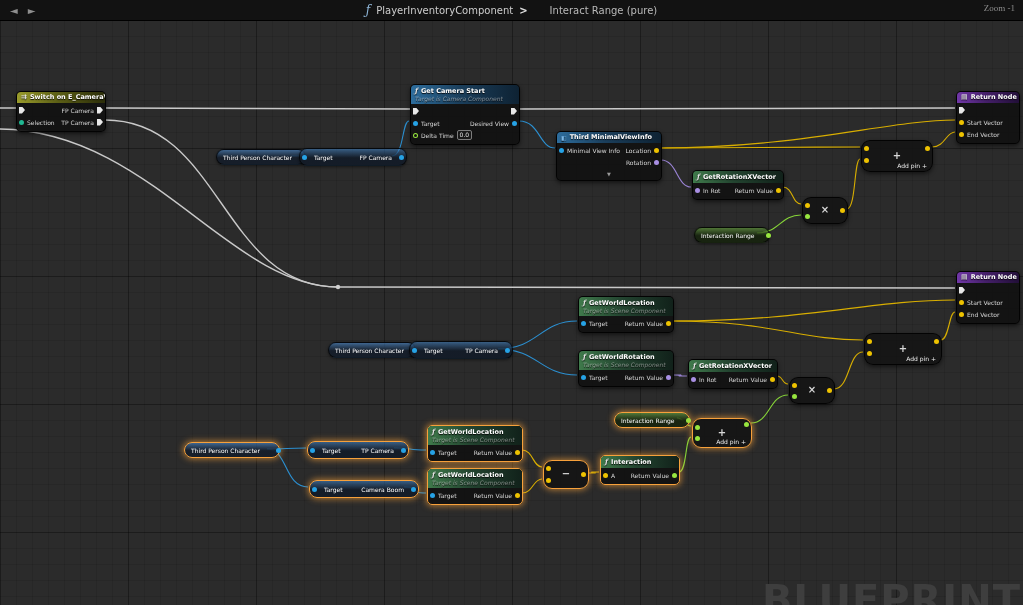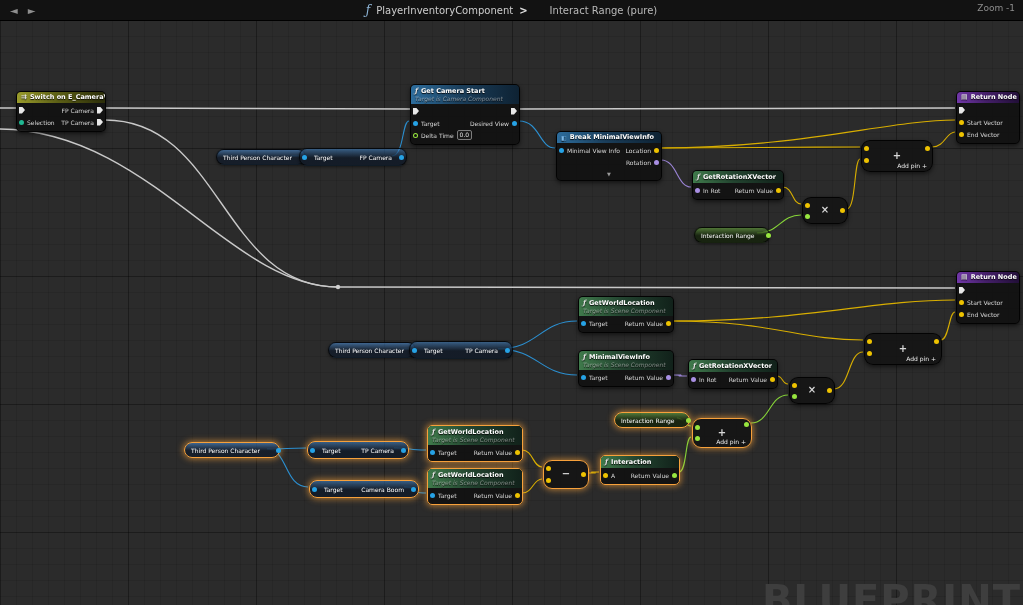--- a/index.html
+++ b/index.html
@@ -16,21 +16,21 @@
   .topbar{position:absolute;left:0;top:0;width:100%;height:20px;background:#121212;
           border-bottom:1px solid #000;display:flex;align-items:center;z-index:50;}
   .nav{display:flex;gap:10px;margin-left:10px;color:#8f8f8f;font-size:10px;}
   .nav span{cursor:pointer;}
   .crumb{position:absolute;left:0;right:0;top:0;height:20px;display:flex;gap:6px;
          align-items:center;justify-content:center;font-size:10px;color:#cdcdcd;pointer-events:none;}
   .crumb .fn{font-family:"DejaVu Serif","Liberation Serif",serif;font-style:italic;
              color:#8fb6d8;font-size:12px;}
   .crumb .cur{color:#b9b9b9;padding-left:16px;}
   .crumb .sep{color:#e0e0e0;font-weight:bold;}
-  .zoomlbl{position:absolute;right:8px;top:3px;font-size:9px;color:#8d8d8d;z-index:51;}
+  .zoomlbl{position:absolute;right:8px;top:3px;font-size:9px;color:#8d8d8d;z-index:51;font-family:Liberation Serif, serif;}
   #graph{position:absolute;inset:0;z-index:1;}
   #wires{position:absolute;inset:0;z-index:1;}
   #nodes{position:absolute;inset:0;z-index:2;}
   .node{position:absolute;background:rgba(17,17,17,.93);border:1px solid rgba(0,0,0,.8);
         border-radius:5px;box-shadow:0 2px 4px rgba(0,0,0,.55);color:#dfdfdf;}
   .node.sel,.pill.sel,.compact.sel,.math.sel{border:1px solid #f7a13b;
         box-shadow:0 0 6px 1px rgba(247,161,59,.65);}
   .hdr{border-radius:4px 4px 0 0;padding:1px 5px 2px 4px;white-space:nowrap;overflow:hidden;}
   .ht{display:flex;align-items:center;gap:3px;font-size:6.5px;font-weight:bold;color:#fff;
       text-shadow:0 1px 1px rgba(0,0,0,.9);}
@@ -200,21 +200,21 @@
                 <span>Delta Time</span>
                 <span class="vbox">0.0</span>
               </span>
             </div>
           </div>
         </div>
         <div class="node" style="left: 556px; top: 131px; width: 104px;">
           <div class="hdr blue">
             <div class="ht">
               <span class="hicon break">◧</span>
-              <span>Break MinimalViewInfo</span>
+              <span>Third MinimalViewInfo</span>
             </div>
           </div>
           <div class="rows">
             <div class="row">
               <span class="pl">
                 <span class="p-dot" style="background: rgb(38, 162, 229);"></span>
                 <span>Minimal View Info</span>
               </span>
               <span class="pr">
                 <span>Location</span>
@@ -359,21 +359,21 @@
         <div class="compact" style="left: 409px; top: 341px; width: 88px;">
           <span class="p-dot pin-l" style="background: rgb(38, 162, 229);"></span>
           <span class="lab-l">Target</span>
           <span class="lab-r">TP Camera</span>
           <span class="p-dot pin-r" style="background: rgb(38, 162, 229);"></span>
         </div>
         <div class="node" style="left: 578px; top: 350px; width: 94px;">
           <div class="hdr green">
             <div class="ht">
               <span class="hicon f">ƒ</span>
-              <span>MinimalViewInfo</span>
+              <span>GetWorldRotation</span>
             </div>
             <div class="sub">Target is Scene Component</div>
           </div>
           <div class="rows">
             <div class="row">
               <span class="pl">
                 <span class="p-dot" style="background: rgb(38, 162, 229);"></span>
                 <span>Target</span>
               </span>
               <span class="pr">

